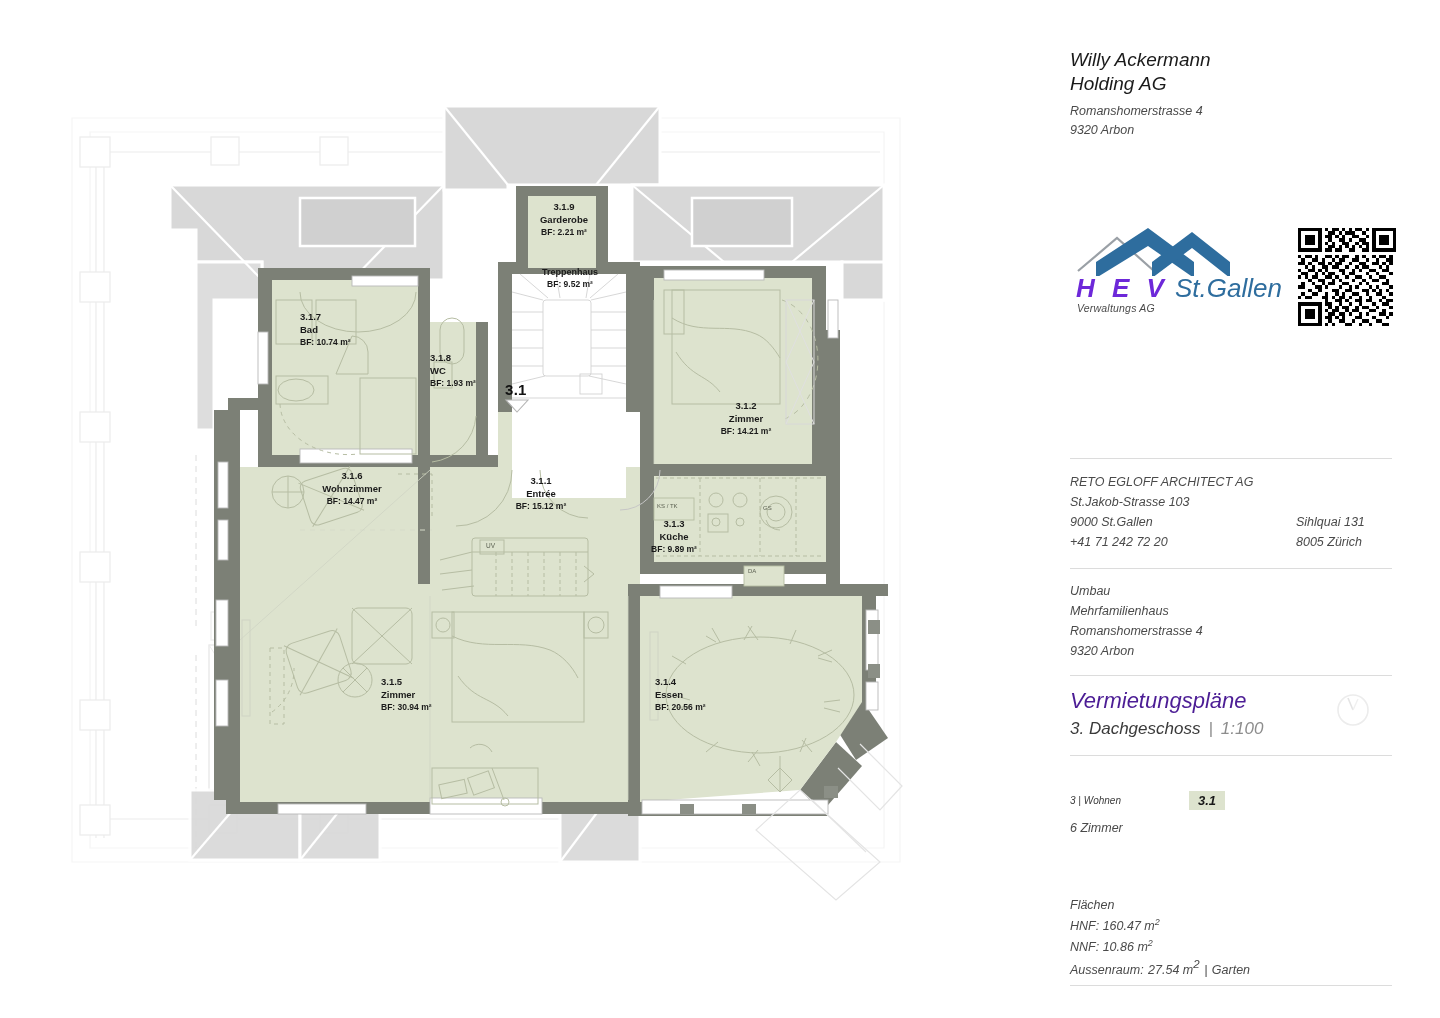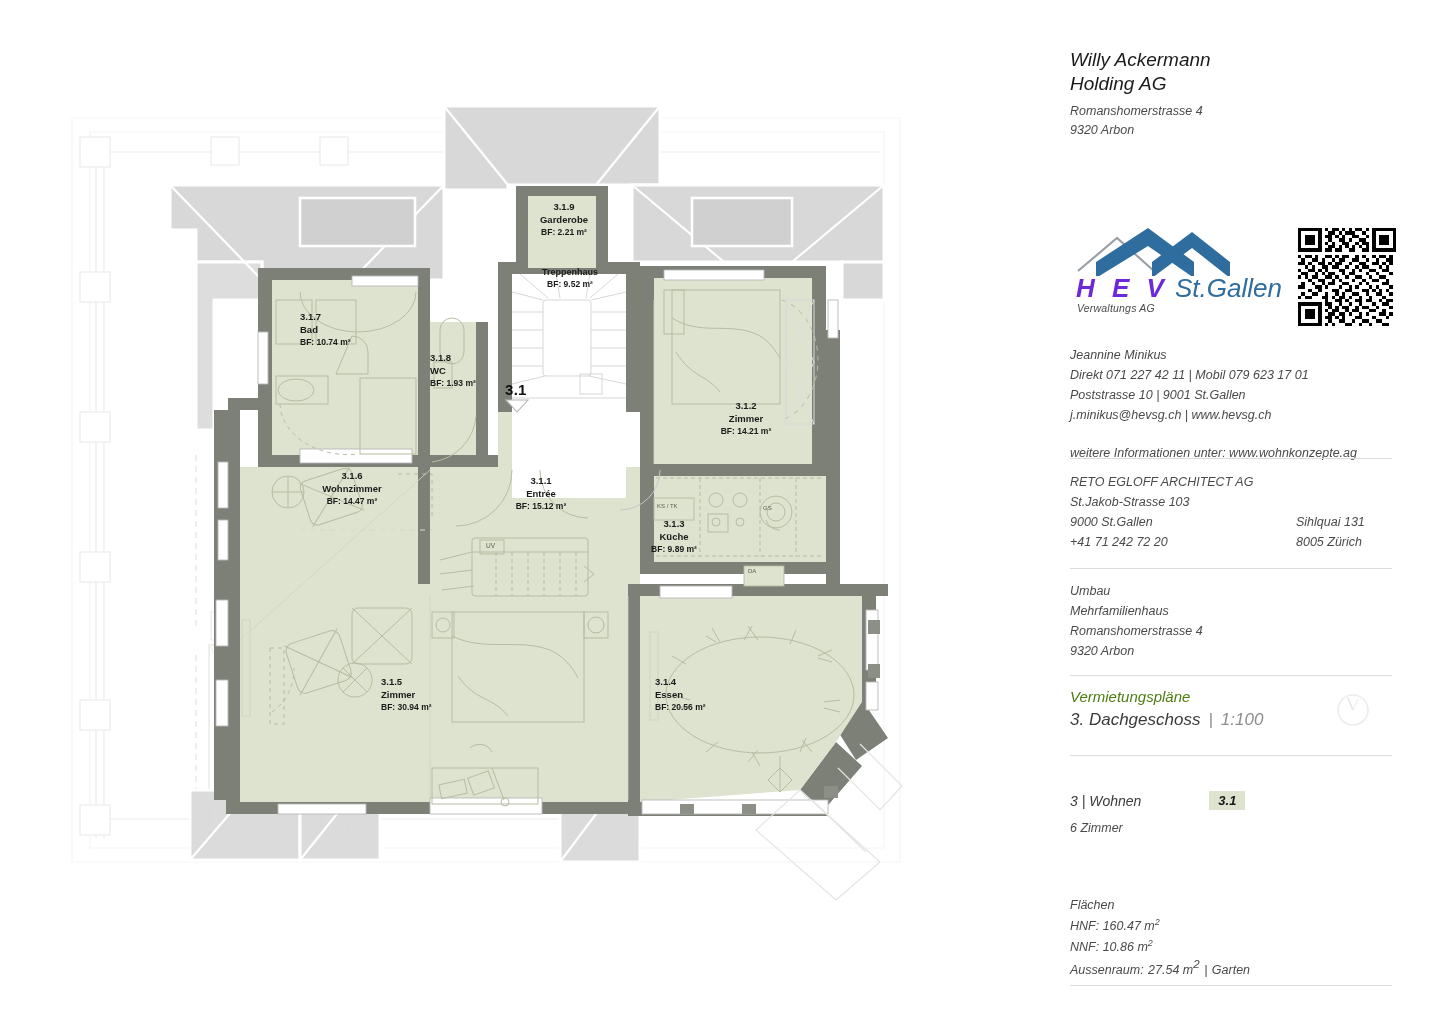--- a/index.html
+++ b/index.html
@@ -751,27 +751,20 @@
           <rect x="8" y="28" width="1" height="1"></rect>
             <rect x="10" y="28" width="1" height="1"></rect>
           <rect x="14" y="28" width="2" height="1"></rect>
             <rect x="18" y="28" width="1" height="1"></rect>
           <rect x="21" y="28" width="1" height="1"></rect>
             <rect x="25" y="28" width="2" height="1"></rect>
         </g>
       </svg>
     </div>
 
-    <div style="position:absolute; left:0; top:345px; width:330px;">
-      <div class="sb-body">Jeannine Minikus</div>
-      <div class="sb-body">Direkt 071 227 42 11 | Mobil 079 623 17 01</div>
-      <div class="sb-body">Poststrasse 10 | 9001 St.Gallen</div>
-      <div class="sb-body">j.minikus@hevsg.ch | www.hevsg.ch</div>
-      <div class="sb-body sb-grey" style="margin-top:18px;">weitere Informationen unter: www.wohnkonzepte.ag</div>
-    </div>
 
     <hr class="sb-rule" style="position:absolute; left:0; top:458px; width:322px;">
 
     <div style="position:absolute; left:0; top:472px; width:330px;">
       <div class="sb-body">RETO EGLOFF ARCHITECT AG</div>
       <div class="sb-body">St.Jakob-Strasse 103</div>
       <div class="sb-body">9000 St.Gallen</div>
       <div class="sb-body">+41 71 242 72 20</div>
     </div>
     <div style="position:absolute; left:226px; top:512px;">
@@ -784,37 +777,37 @@
     <div style="position:absolute; left:0; top:581px; width:330px;">
       <div class="sb-body">Umbau</div>
       <div class="sb-body">Mehrfamilienhaus</div>
       <div class="sb-body">Romanshomerstrasse 4</div>
       <div class="sb-body">9320 Arbon</div>
     </div>
 
     <hr class="sb-rule" style="position:absolute; left:0; top:675px; width:322px;">
 
     <div style="position:absolute; left:0; top:688px; width:330px;">
-      <div style="font-size:15px; color:#4d7c0f;">Vermietungspläne</div>
+      <div style="font-size:22px; color:#4c1d95;">Vermietungspläne</div>
       <div style="font-size:17px; color:#3a3a3a; margin-top:5px; display:flex; gap:8px; align-items:flex-end;">
         <span>3. Dachgeschoss</span>
         <span class="sb-grey">|</span>
         <span class="sb-grey">1:100</span>
       </div>
     </div>
     <svg style="position:absolute; left:263px; top:690px;" width="40" height="40" viewBox="0 0 40 40">
       <circle cx="20" cy="20" r="15" fill="none" stroke="#ececec" stroke-width="1.6"></circle>
       <path d="M20,20 L15,8" fill="none" stroke="#e4e4e4" stroke-width="1.6"></path>
       <path d="M20,20 L25,9" fill="none" stroke="#f0f0f0" stroke-width="1.4"></path>
     </svg>
 
     <hr class="sb-rule" style="position:absolute; left:0; top:755px; width:322px;">
 
     <div style="position:absolute; left:0; top:791px; width:330px; display:flex; align-items:center; gap:68px;">
-      <span style="font-size:14px; color:#3a3a3a;">3 | Wohnen</span>
+      <span style="font-size:10px; color:#3a3a3a;">3 | Wohnen</span>
       <span class="badge">3.1</span>
     </div>
     <div style="position:absolute; left:0; top:818px; width:330px;">
       <div class="sb-body">6 Zimmer</div>
     </div>
 
     <div style="position:absolute; left:0; top:895px; width:330px;">
       <div class="sb-body">Flächen</div>
       <div class="sb-body">
         <span>HNF:</span>

